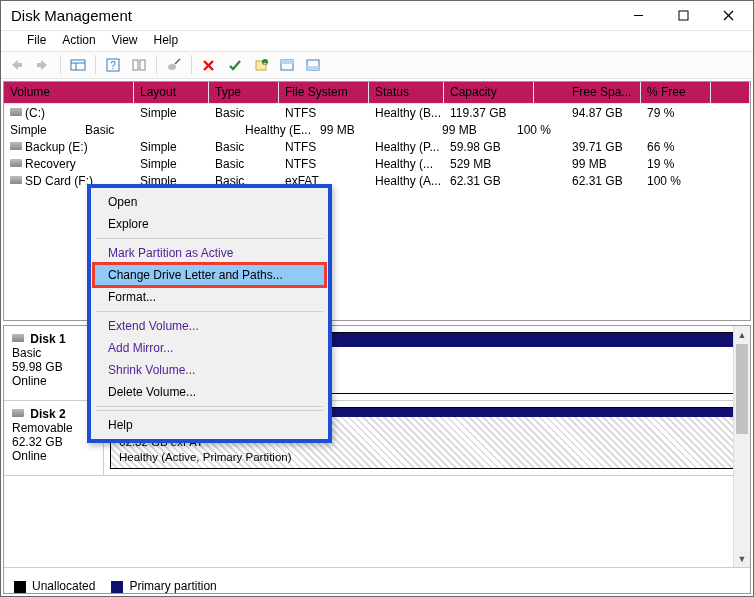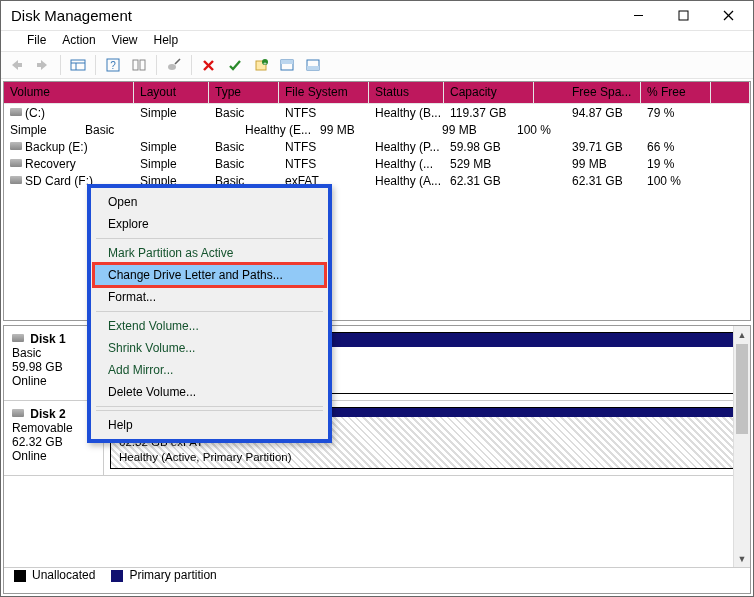--- a/index.html
+++ b/index.html
@@ -36,28 +36,28 @@
   .gpanes { flex: 1; margin: 2px; border: 1px solid #999; overflow: hidden; background: #fff; position: relative; }
   .diskrow { display: flex; border-bottom: 1px solid #ccc; min-height: 74px; }
   .diskrow .info { width: 100px; padding: 6px 8px; border-right: 1px solid #ccc; }
   .diskrow .info .dname { font-weight: 700; }
   .diskrow .parts { flex: 1; padding: 6px; }
   .partbox { height: 62px; border: 1px solid #000; display: flex; flex-direction: column; }
   .partbox .stripe { height: 14px; background: #101070; }
   .partbox .pbody { flex: 1; padding: 4px 8px; font-size: 11.5px; line-height: 1.25; }
   .partbox.hatched .pbody { background: repeating-linear-gradient(45deg, #fff, #fff 3px, #dcdcdc 3px, #dcdcdc 5px); }
   
-  .legend { height: 26px; border-top: 1px solid #ccc; display: flex; align-items: flex-start; gap: 16px; padding: 0 10px; }
+  .legend { height: 26px; border-top: 1px solid #ccc; display: flex; align-items: flex-end; gap: 16px; padding: 0 10px; }
   .legend .swatch { width: 12px; height: 12px; display: inline-block; margin-right: 6px; vertical-align: middle; }
   .legend .sw-un { background: #000; }
   .legend .sw-pr { background: #101070; }
   
   .ctxmenu { position: absolute; left: 86px; top: 183px; width: 245px; background: #f0f0f0; border: 4px solid #1d4ed8; box-shadow: 2px 3px 6px rgba(0,0,0,0.25); padding: 3px; }
   .ctxmenu .mi { height: 22px; display: flex; align-items: center; padding: 0 12px 0 14px; font-size: 12px; color: #000; }
-  .ctxmenu .mi.disabled { color: #14532d; }
+  .ctxmenu .mi.disabled { color: #4c1d95; }
   .ctxmenu .mi.hover { background: #91c9f7; }
   .ctxmenu .mi.highlighted { outline: 3px solid #f03a2d; outline-offset: -1px; }
   .ctxmenu .msep { height: 1px; background: #d0d0d0; margin: 3px 2px; }
   
   .dicon { width: 12px; height: 8px; background: linear-gradient(#bbb,#888); display: inline-block; border-radius: 1px; margin-right: 3px; position: relative; top: -1px; }
   .scrollbar-v { position: absolute; right: 0; top: 0; bottom: 26px; width: 17px; background: #f0f0f0; border-left: 1px solid #ddd; }
   .scrollbar-v .arr { height: 17px; display:flex; align-items:center; justify-content:center; color:#555; font-size:9px; }
   .scrollbar-v .thumb { margin: 1px 2px; background:#c2c2c2; }
 </style>
 </head>
@@ -284,20 +284,20 @@
 
   <div class="ctxmenu">
     <div class="mi">Open</div>
     <div class="mi">Explore</div>
     <div class="msep"></div>
     <div class="mi disabled">Mark Partition as Active</div>
     <div class="mi hover highlighted">Change Drive Letter and Paths...</div>
     <div class="mi">Format...</div>
     <div class="msep"></div>
     <div class="mi disabled">Extend Volume...</div>
+    <div class="mi disabled">Add Mirror...</div>
     <div class="mi disabled">Shrink Volume...</div>
-    <div class="mi disabled">Add Mirror...</div>
     <div class="mi">Delete Volume...</div>
     <div class="msep"></div>
     <div class="msep"></div>
     <div class="mi">Help</div>
   </div>
 </div>
 
 </body></html>

